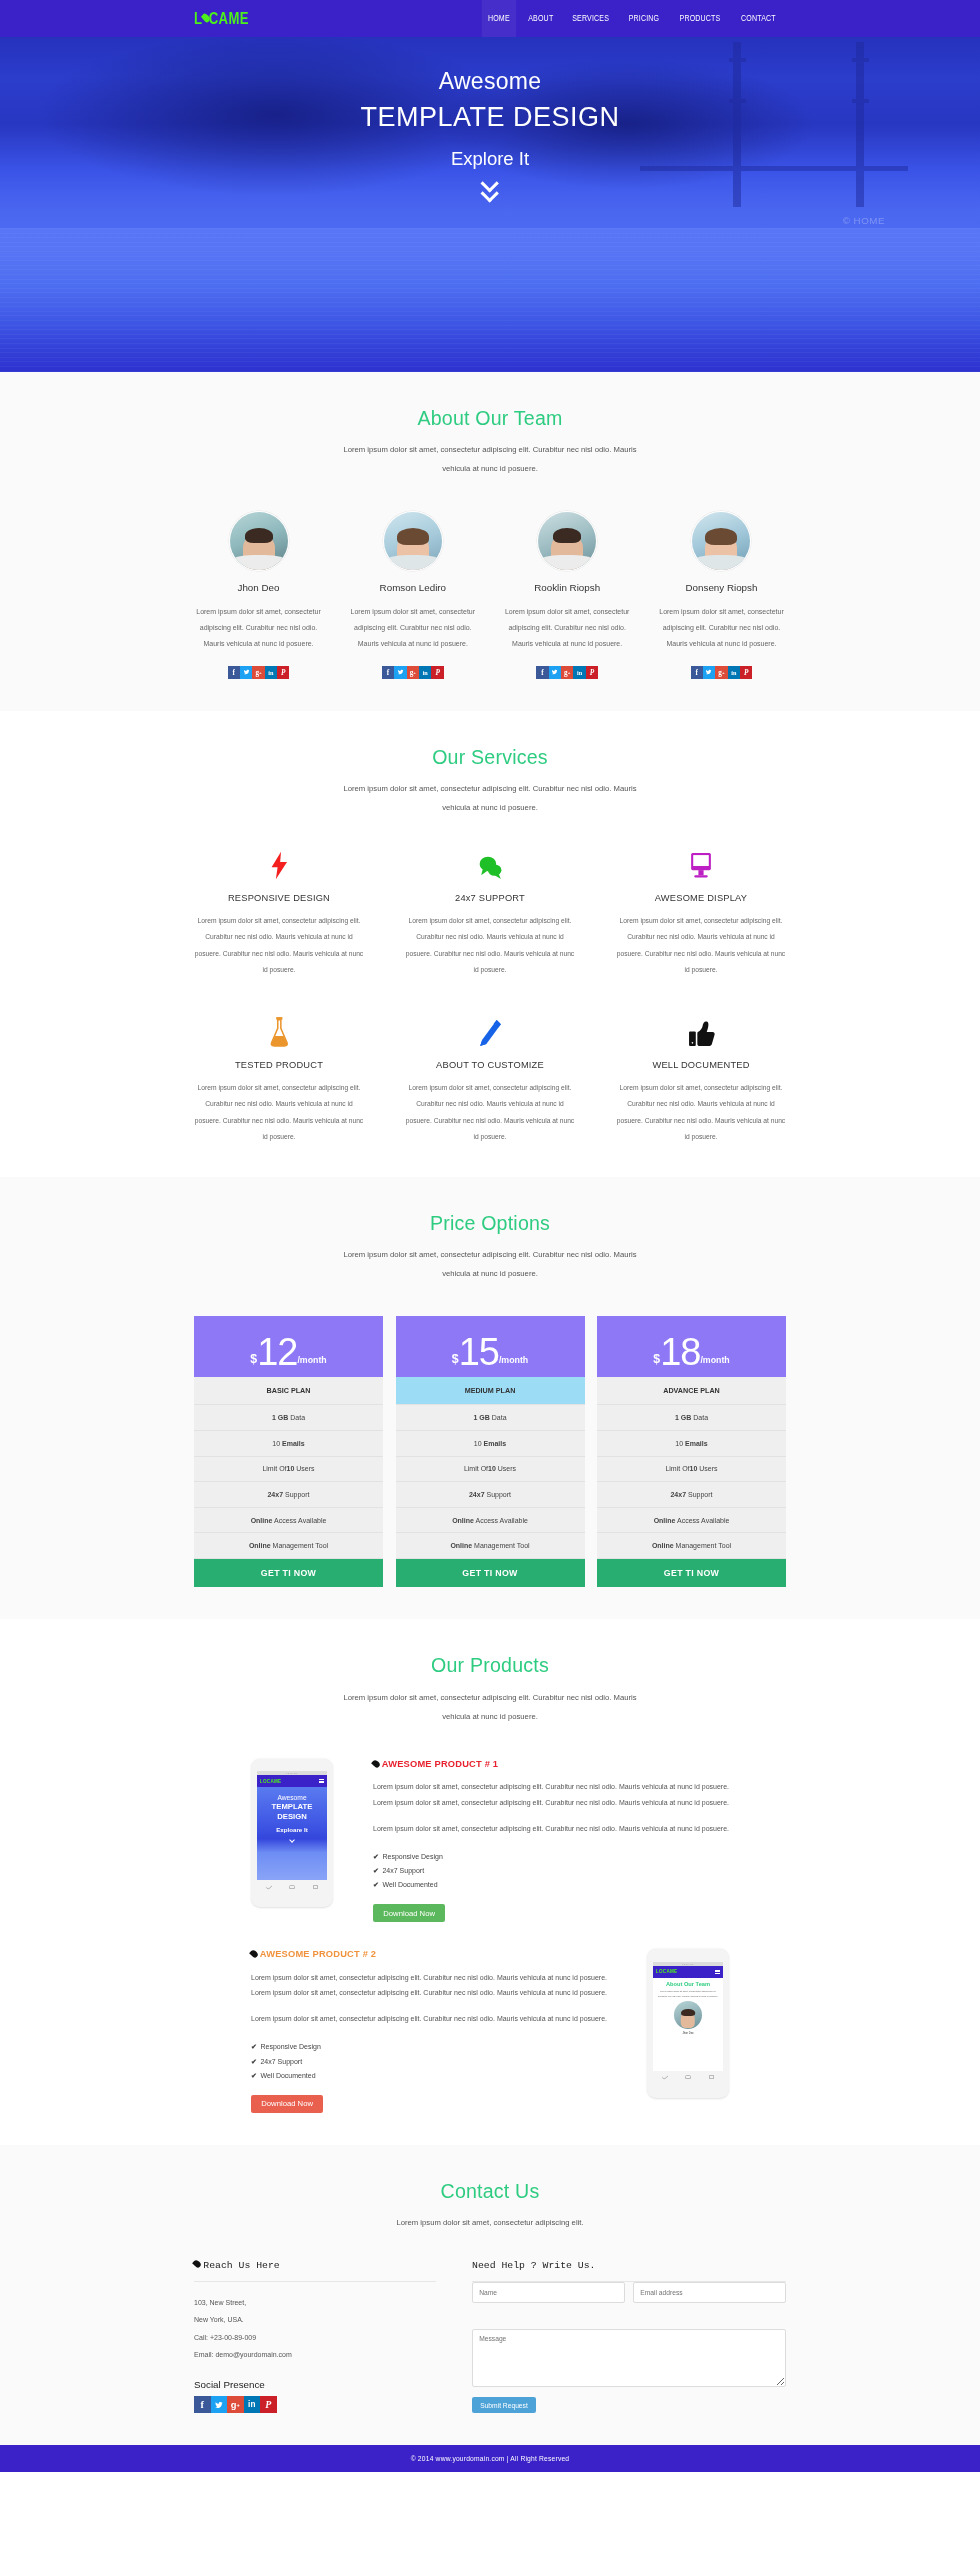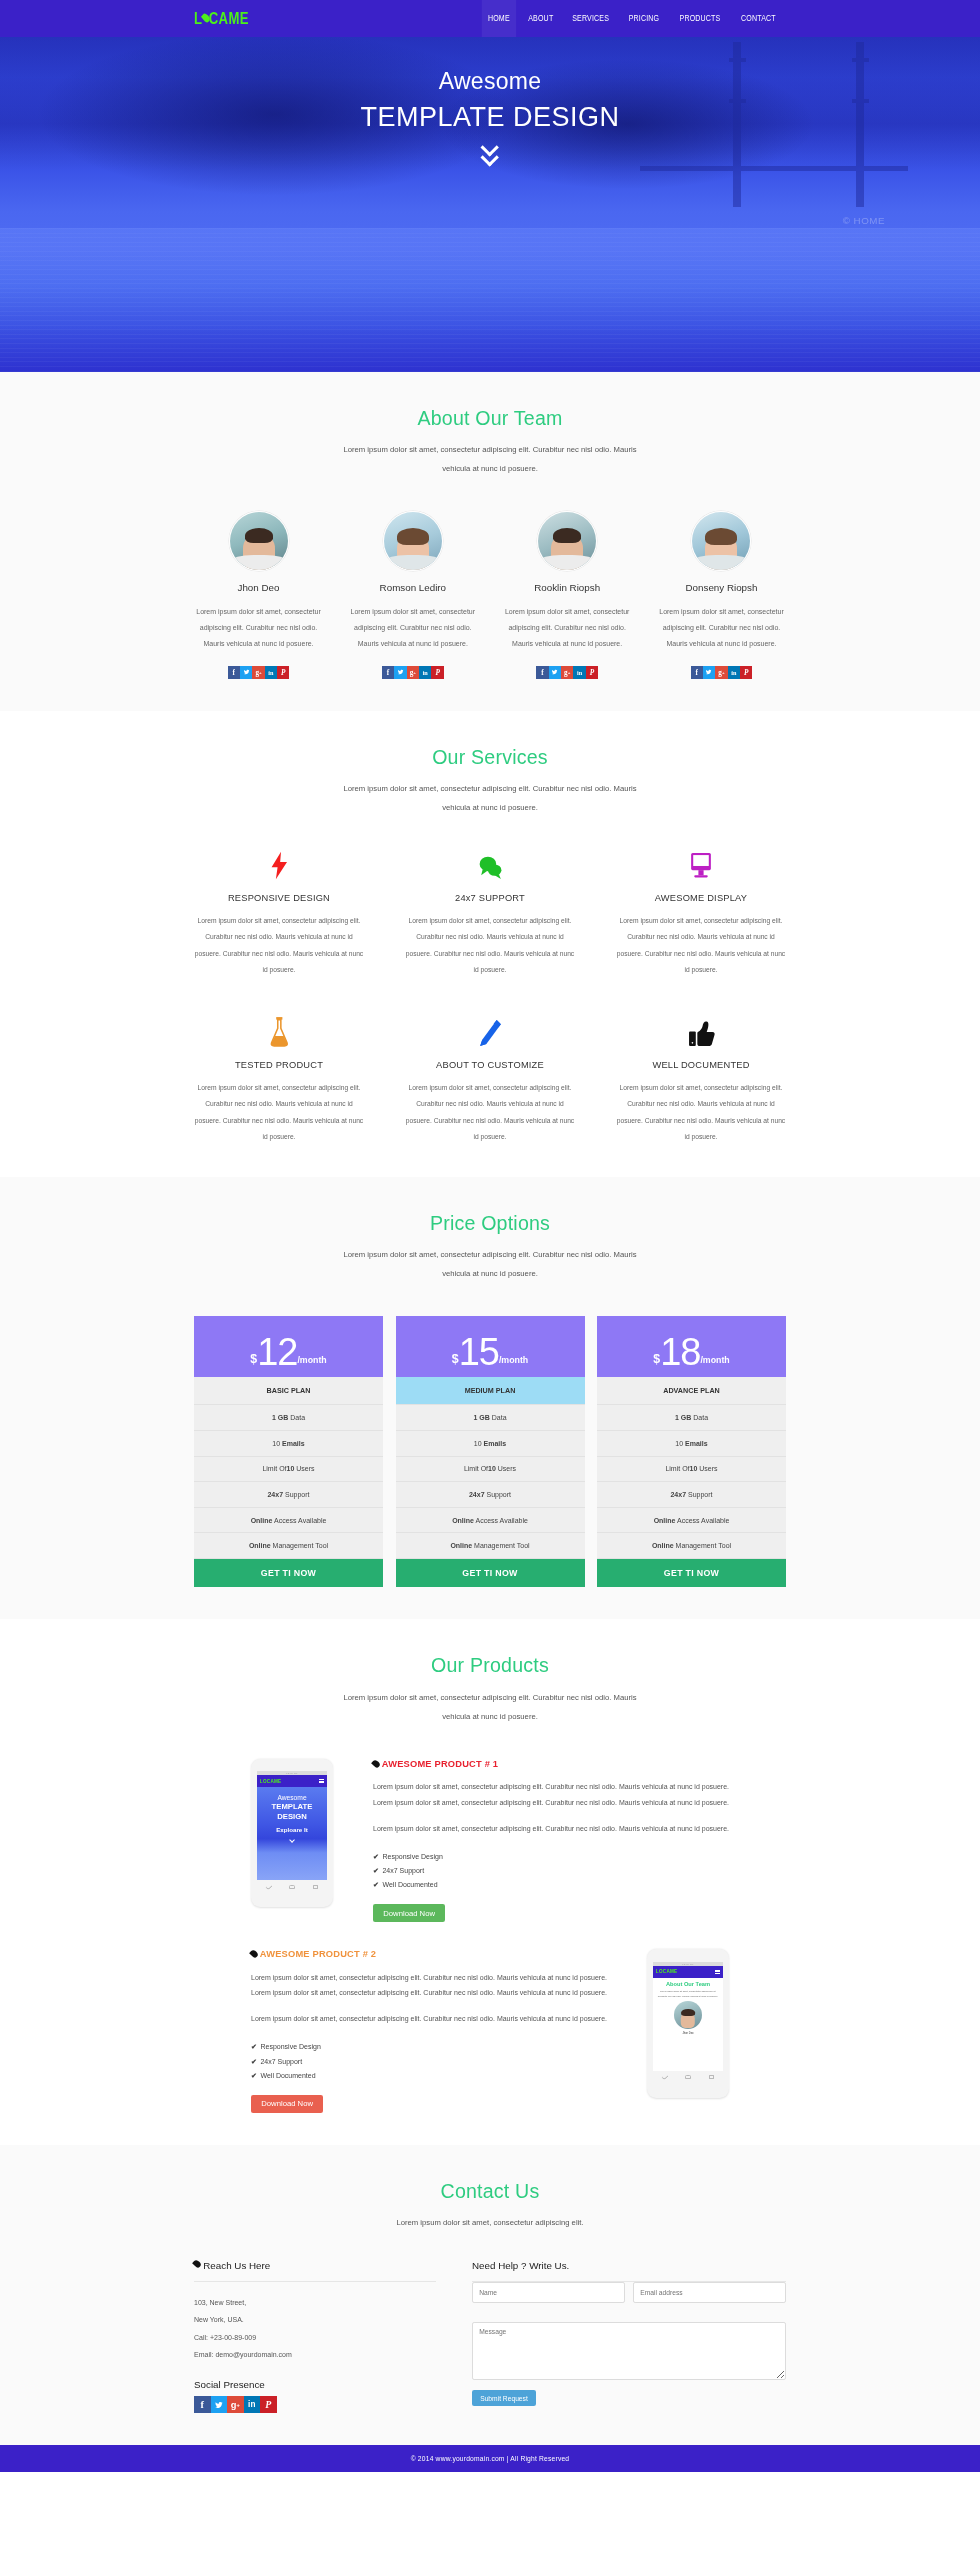--- a/index.html
+++ b/index.html
@@ -314,41 +314,41 @@
   .phone-home i.home { border-radius: 1.5px 1.5px 0 0; }
   .phone-home i.rec { border-radius: 0.5px; }
 
   
   .contact-row { display: flex; margin-top: 27px; gap: 36px; }
   .contact-left { width: 242px; }
   .contact-right { flex: 1; }
   .c-head {
     font-size: 9.8px; color: #222; display: flex; align-items: flex-start; gap: 3.6px;
     padding-bottom: 10.3px; border-bottom: 0.5px solid #e6e6e6;
-    font-family: Liberation Sans, sans-serif;
+    font-family: Liberation Mono, monospace;
   }
   .c-line {
     font-size: 7px; color: #555; line-height: 2.5;
     font-family: "Liberation Sans Narrow","Liberation Sans",sans-serif;
   }
   .c-lines { margin-top: 11.3px; }
   .c-social-title {
     margin-top: 15.5px; font-size: 9.8px; color: #222;
     font-family: "Liberation Sans Narrow","Liberation Sans",sans-serif;
   }
   .c-socials { margin-top: 6.2px; display: flex; }
   .c-soc { width: 16.5px; height: 16.5px; display:flex; align-items:center; justify-content:center; color:#fff; cursor:pointer; }
   .form-row { display: flex; gap: 8.2px; margin-top: 0; }
   .inp {
     flex: 1; height: 20.6px; border: 0.5px solid #dcdcdc; border-radius: 2.1px;
     padding: 0 6.2px; font-size: 6.7px; color: #999; background: #fff;
     font-family: "Liberation Sans Narrow","Liberation Sans",sans-serif;
   }
   .txa {
-    width: 100%; height: 58px; margin-top: 19px; border: 0.5px solid #dcdcdc; border-radius: 2.1px;
+    width: 100%; height: 58px; margin-top: 26px; border: 0.5px solid #dcdcdc; border-radius: 2.1px;
     padding: 5.2px 6.2px; font-size: 6.7px; color: #999; background: #fff; resize: vertical;
     font-family: "Liberation Sans Narrow","Liberation Sans",sans-serif;
   }
   .submit-btn {
     margin-top: 8.2px; background: #4da3d8; color: #fff; border: none;
     font-size: 6.7px; padding: 4.6px 8.2px; border-radius: 2.1px; cursor: pointer;
     font-family: "Liberation Sans Narrow","Liberation Sans",sans-serif;
   }
 
   
@@ -388,20 +388,21 @@
     <div class="cross" style="left:89px;top:20.6px;width:16.5px;"></div>
     <div class="cross" style="left:212px;top:20.6px;width:16.5px;"></div>
     <div class="cross" style="left:89px;top:62px;width:16.5px;"></div>
     <div class="cross" style="left:212px;top:62px;width:16.5px;"></div>
     <div class="deck"></div>
   </div>
   <div class="water-shine"></div>
   <div class="hero-inner">
     <div class="hero-sub">Awesome</div>
     <div class="hero-title">TEMPLATE DESIGN</div>
+    <div class="hero-explore">Explore It</div>
     <div class="chevrons">
       <span class="chev"></span>
       <span class="chev"></span>
     </div>
   </div>
   <div class="watermark">© HOME</div>
 </div>
 
 <div class="section alt">
   <div class="wrap">

